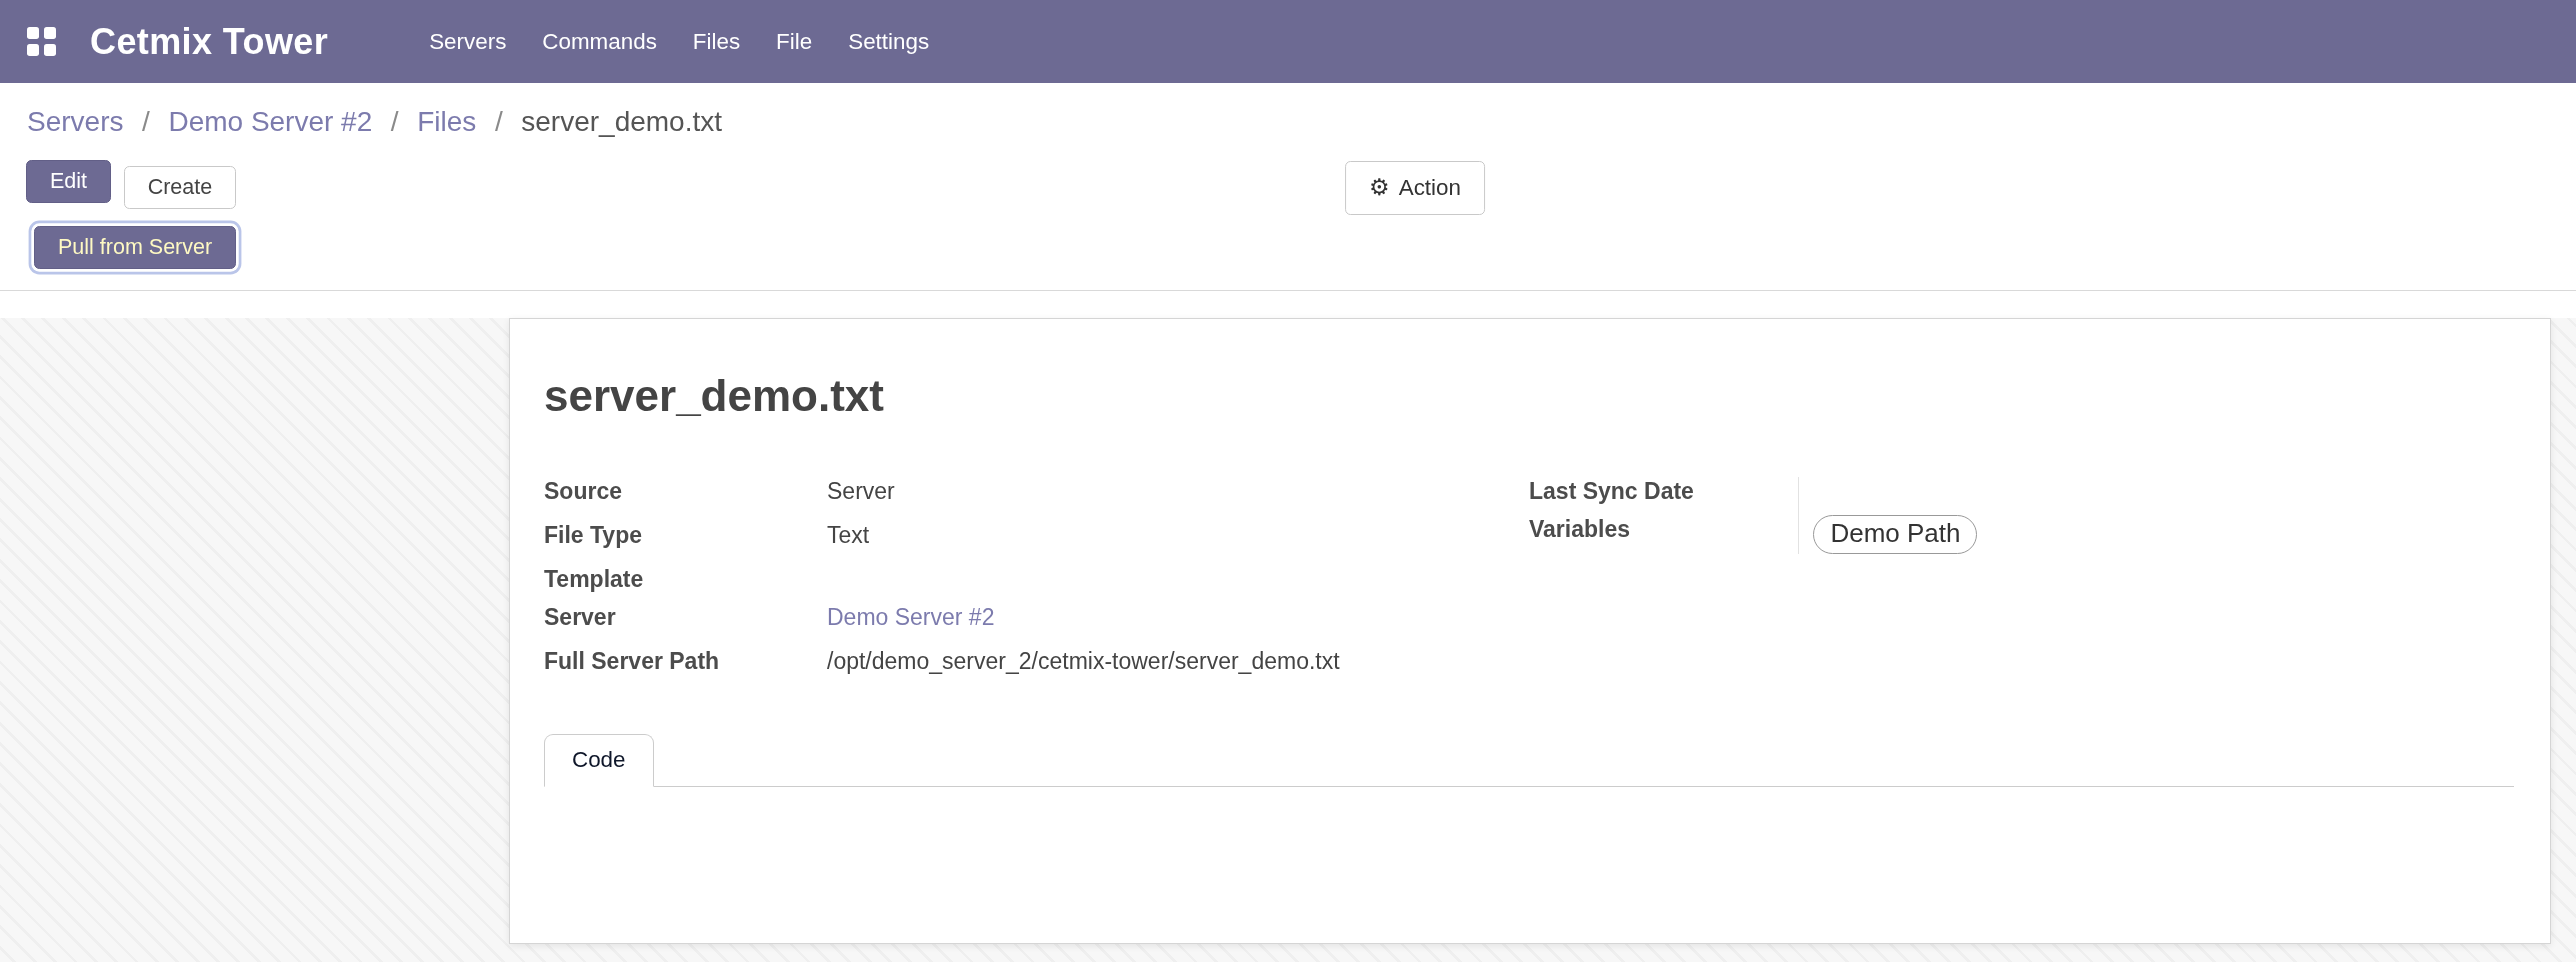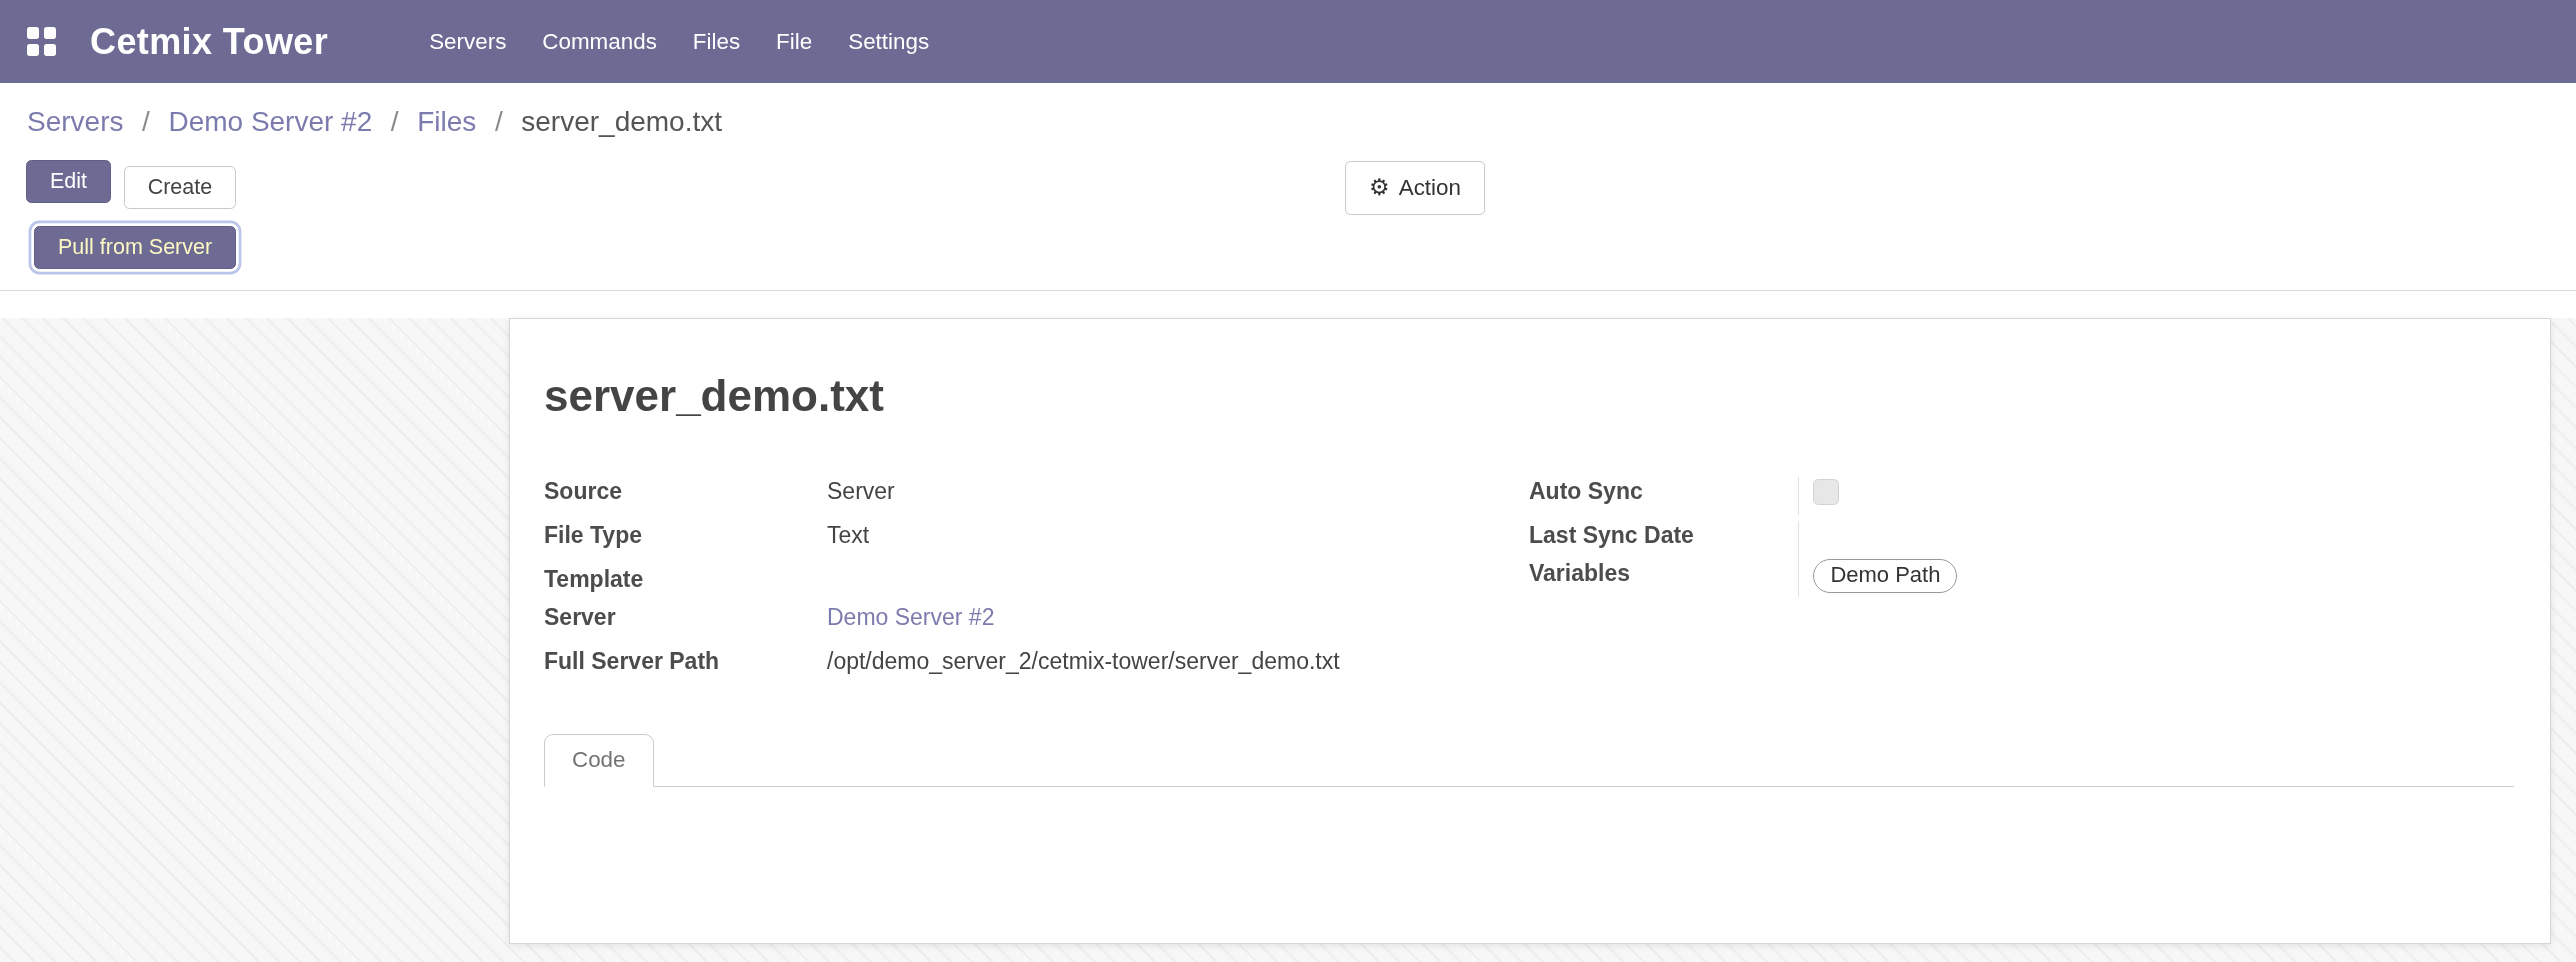--- a/index.html
+++ b/index.html
@@ -86,29 +86,29 @@
   .fwidget {
     border-left:0.9px solid #e2e2e2; padding-left:14.4px; min-height:38px;
     display:flex; align-items:flex-start; flex:1;
   }
   .checkbox {
     width:26px; height:26px; background:#e7e7e7; border:0.9px solid #d2d2d2;
     border-radius:5.4px; margin-top:1.8px; cursor:pointer;
   }
   .tag-pill {
     display:inline-block; border:1.8px solid #999; border-radius:897px;
-    padding:1.8px 16px 4.5px 16px; font-size:22px; color:#333; background:#fff;
+    padding:1.8px 16px 4.5px 16px; font-size:26px; color:#333; background:#fff;
     white-space:nowrap;
   }
 
   
   .notebook { margin-top:43px; }
   .notebook-tabs { display:flex; border-bottom:0.9px solid #ccc; }
   .tab {
-    padding:11.7px 27px 13.5px 27px; font-size:22.4px; color:#737373;
+    padding:11.7px 27px 13.5px 27px; font-size:22.4px; color:#0f172a;
     border:0.9px solid #ccc; border-bottom:0.9px solid #fff;
     border-radius:9px 9px 0 0; margin-bottom:-0.9px; background:#fff; cursor:pointer;text-align:center;
   }
   .notebook-content { height:99px; background:#fff; }
 </style>
 </head>
 <body>
 
 <header class="navbar">
   <div class="apps-icon">
@@ -174,26 +174,20 @@
           <div class="flabel">Server</div>
           <div class="fvalue link">Demo Server #2</div>
         </div>
         <div class="frow">
           <div class="flabel">Full Server Path</div>
           <div class="fvalue">/opt/demo_server_2/cetmix-tower/server_demo.txt</div>
         </div>
       </div>
 
       <div class="fcol rcol">
-        <div class="frow">
-          <div class="flabel">Auto Sync</div>
-          <div class="fwidget">
-            <div class="checkbox"></div>
-          </div>
-        </div>
         <div class="frow short">
           <div class="flabel">Last Sync Date</div>
           <div class="fwidget">
             <span class="fvalue"></span>
           </div>
         </div>
         <div class="frow">
           <div class="flabel">Variables</div>
           <div class="fwidget">
             <span class="tag-pill">Demo Path</span>

